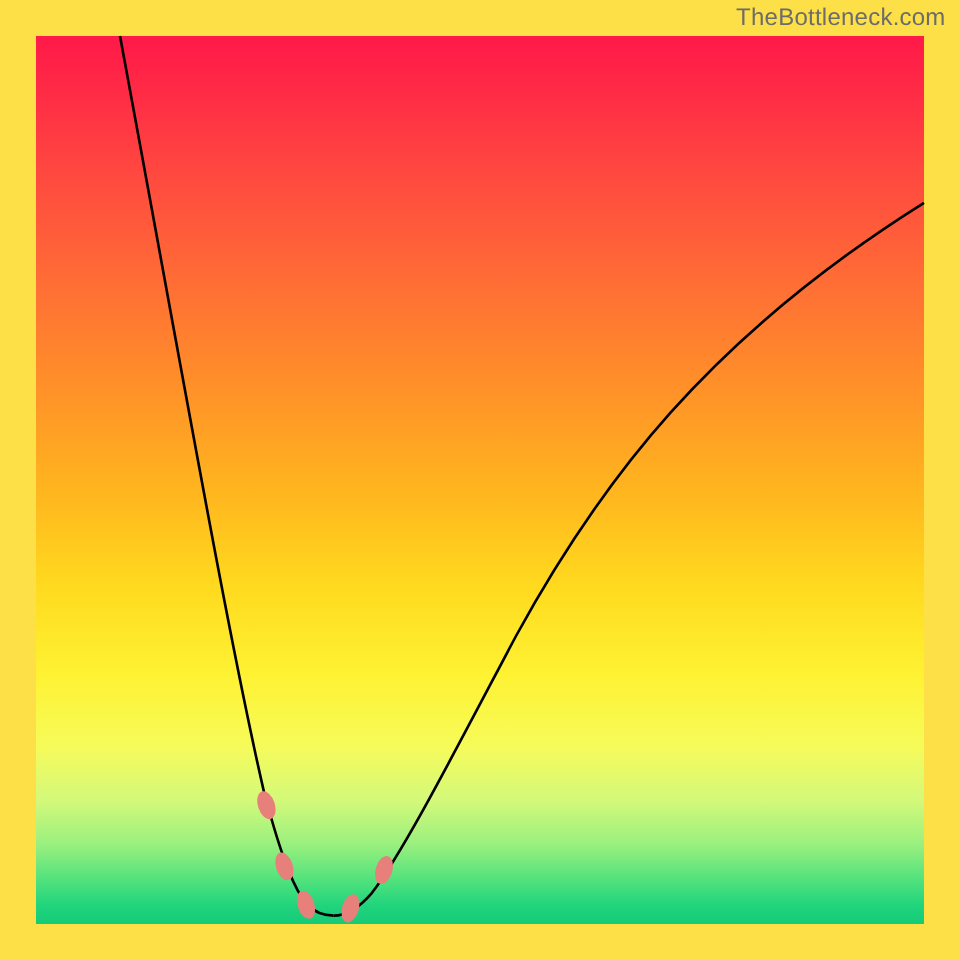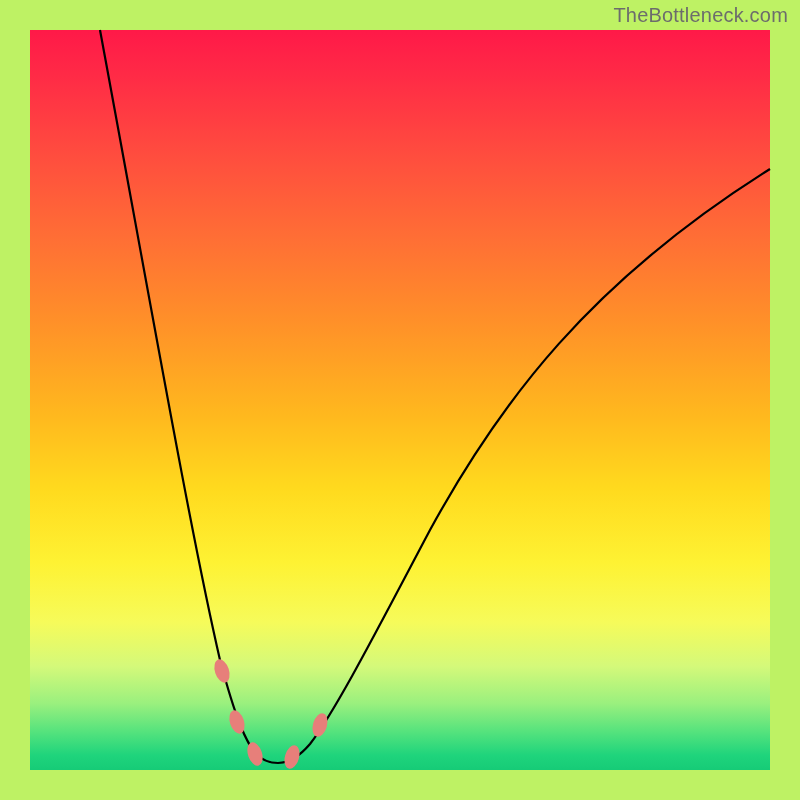--- a/index.html
+++ b/index.html
@@ -8,21 +8,21 @@
     width: 800px;
     height: 800px;
     overflow: hidden;
     background: #000;
     font-family: Arial, Helvetica, sans-serif;
   }
   .stage {
     position: relative;
     width: 800px;
     height: 800px;
-    background: #bef264;
+    background: #fde047;
   }
   .plot {
     position: absolute;
     left: 30px;
     top: 30px;
     width: 740px;
     height: 740px;
     
     background: linear-gradient(
       to bottom,

